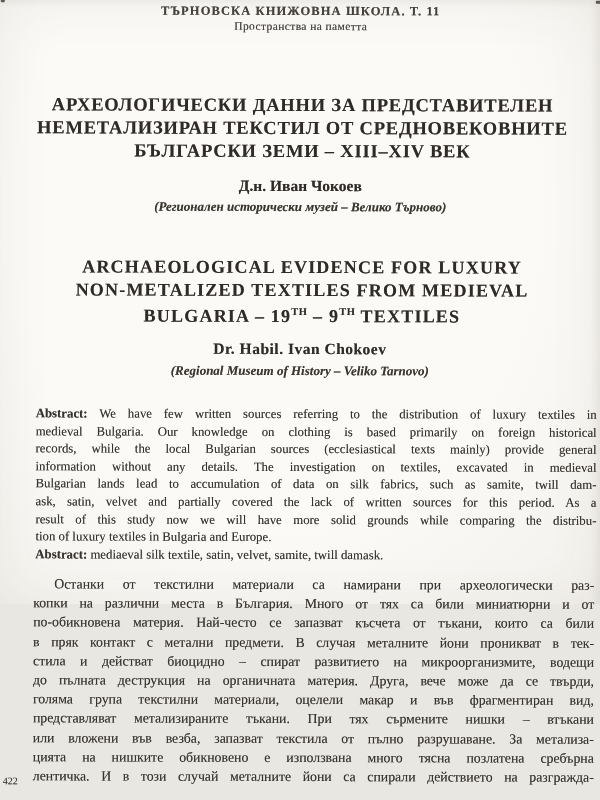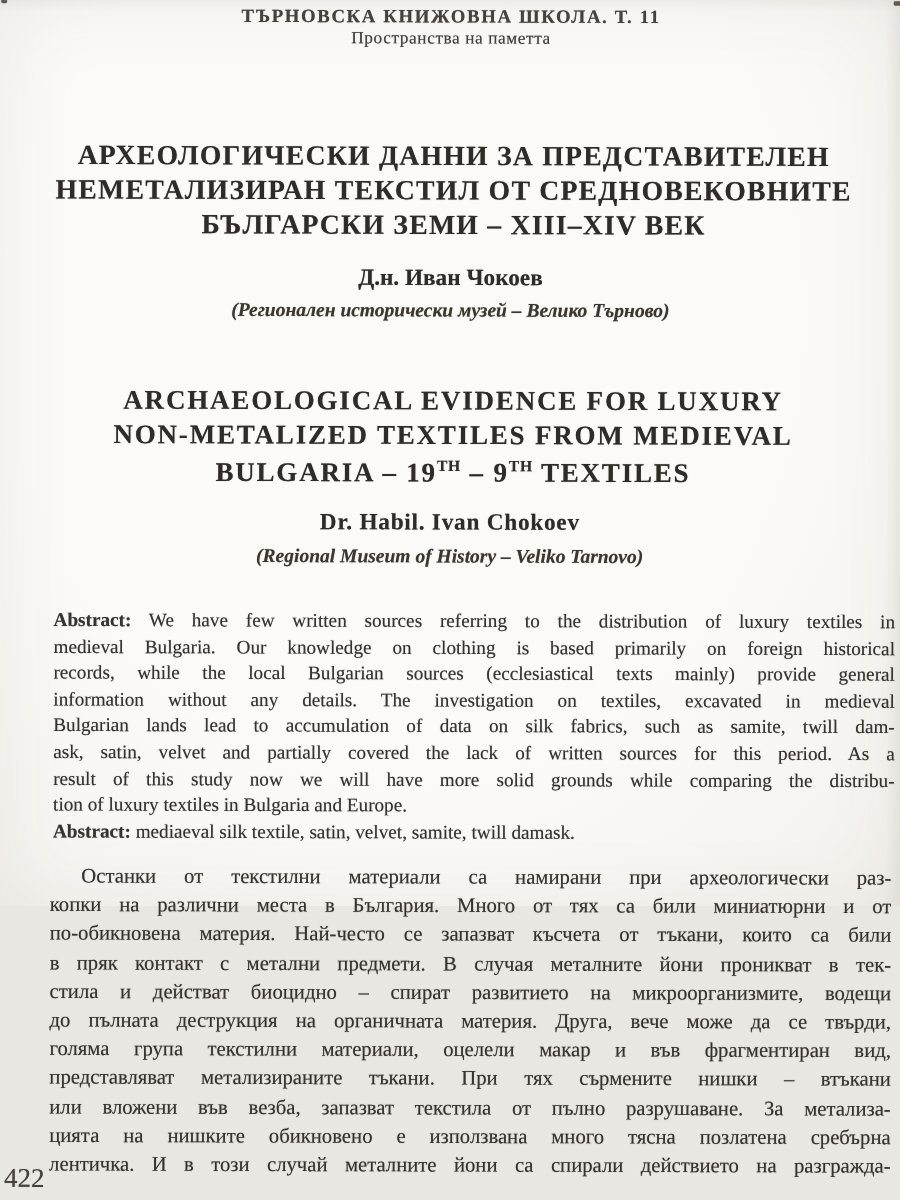--- a/index.html
+++ b/index.html
@@ -60,21 +60,21 @@
 
   .jline{text-align:justify;text-align-last:justify;white-space:normal;}
   .pline{text-align:left;}
 
   .keywords{margin-top:0;}
 
   .body-text{position:absolute;top:575px;left:34px;right:5px;
     font-size:13.8px;line-height:19.2px;}
   .body-text .indent{padding-left:21px;}
 
-  .page-number{position:absolute;left:4px;top:776px;font-size:18px;color:#45413b;}
+  .page-number{position:absolute;left:4px;top:776px;font-size:10px;color:#45413b;}
 </style>
 </head>
 <body>
 
 <div class="page">
   <div class="content">
 
     <div class="speck tl"></div>
     <div class="speck tr"></div>
 

